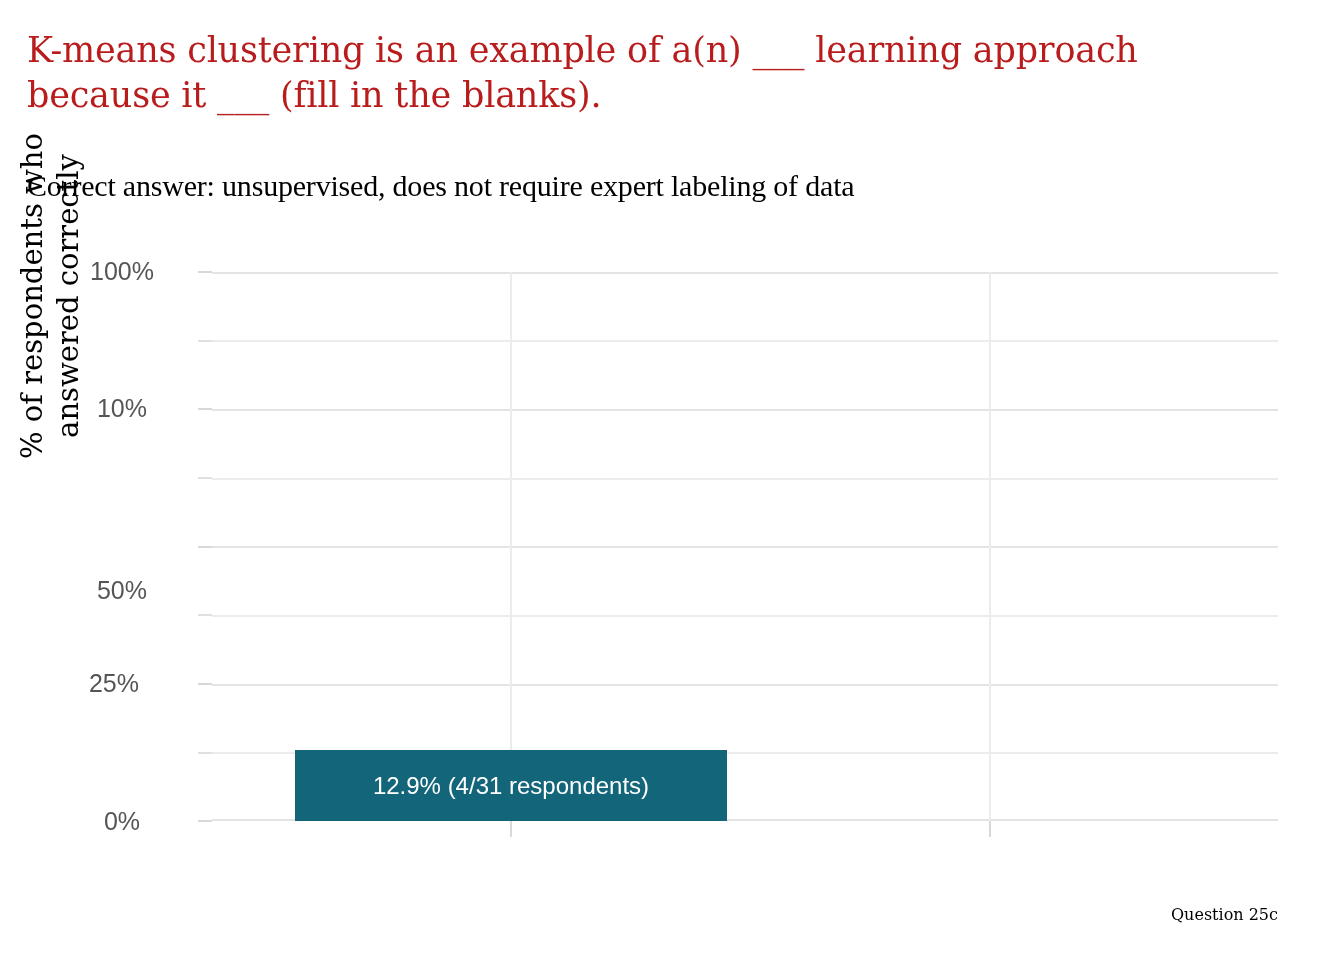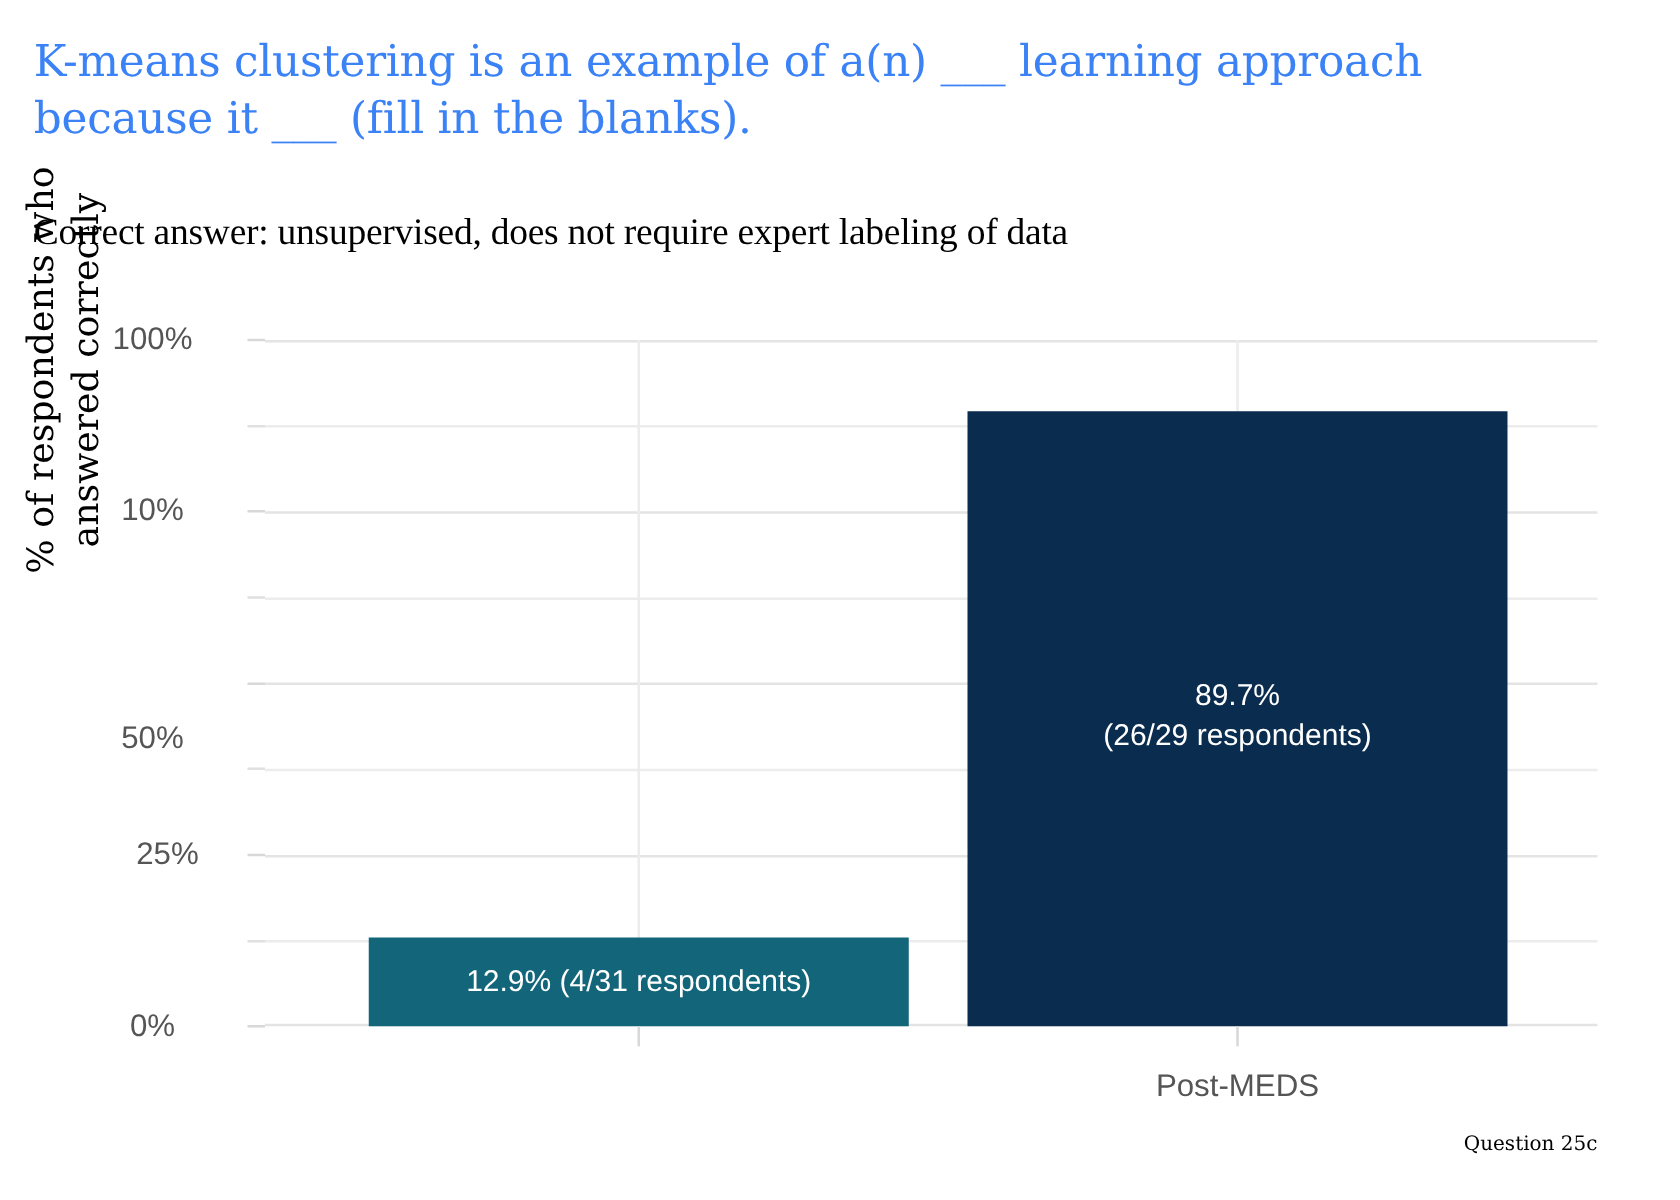--- a/index.html
+++ b/index.html
@@ -18,21 +18,21 @@
 
   
   #question-title {
     position: absolute;
     left: 27px;
     top: 28px;
     width: 1280px;
     font-family: "DejaVu Serif", serif;
     font-size: 35px;
     line-height: 45px;
-    color: #3b82f6;
+    color: #b91c1c;
     letter-spacing: -0.2px;
     white-space: pre-line;
   }
   #answer-subtitle {
     position: absolute;
     left: 27px;
     top: 166px;
     width: 1280px;
     font-family: Liberation Serif, serif;
     font-size: 30px;
@@ -186,21 +186,21 @@
 <div id="answer-subtitle">Correct answer: unsupervised, does not require expert labeling of data</div>
 
 <div id="chart-area">
 
   <div id="yaxis-title">% of respondents who
 answered correctly</div>
 
   <div class="ytick-label" style="position:absolute; left:52px; top:259px; width:140px;">100%</div>
   <div class="ytick-label" style="position:absolute; left:52px; top:396px; width:140px;">10%</div>
   <div class="ytick-label" style="position:absolute; left:52px; top:534px; width:140px;margin-top:44px;">50%</div>
-  <div class="ytick-label" style="position:absolute; left:64px; top:671px; width:140px;">25%</div>
+  <div class="ytick-label" style="position:absolute; left:44px; top:671px; width:140px;">25%</div>
   <div class="ytick-label" style="position:absolute; left:52px; top:809px; width:140px;">0%</div>
 
   <div class="ytick-mark major" style="left:198px; top:271px;"></div>
   <div class="ytick-mark" style="left:198px; top:340px;"></div>
   <div class="ytick-mark major" style="left:198px; top:408px;"></div>
   <div class="ytick-mark" style="left:198px; top:477px;"></div>
   <div class="ytick-mark major" style="left:198px; top:546px;"></div>
   <div class="ytick-mark" style="left:198px; top:614px;"></div>
   <div class="ytick-mark major" style="left:198px; top:683px;"></div>
   <div class="ytick-mark" style="left:198px; top:752px;"></div>
@@ -218,27 +218,22 @@
     <div class="gridline" style="top:480px;"></div>
     <div class="gridline major" style="top:547px;"></div>
 
     <div class="vgridline" style="left:298px;"></div>
     <div class="vgridline" style="left:777px;"></div>
 
     <div class="bar" id="bar-pre">
       <div class="bar-label">12.9% (4/31 respondents)</div>
     </div>
 
-    <div class="bar" id="bar-post">
-      <div class="bar-label">89.7%
-(26/29 respondents)</div>
-    </div>
 
   </div>
 
   <div class="xtick-mark" style="left:510px;"></div>
   <div class="xtick-mark" style="left:989px;"></div>
 
-  <div class="xtick-label" id="xtick-post">Post-MEDS</div>
 
 </div>
 
 <div id="question-footer">Question 25c</div>
 
 </body></html>

